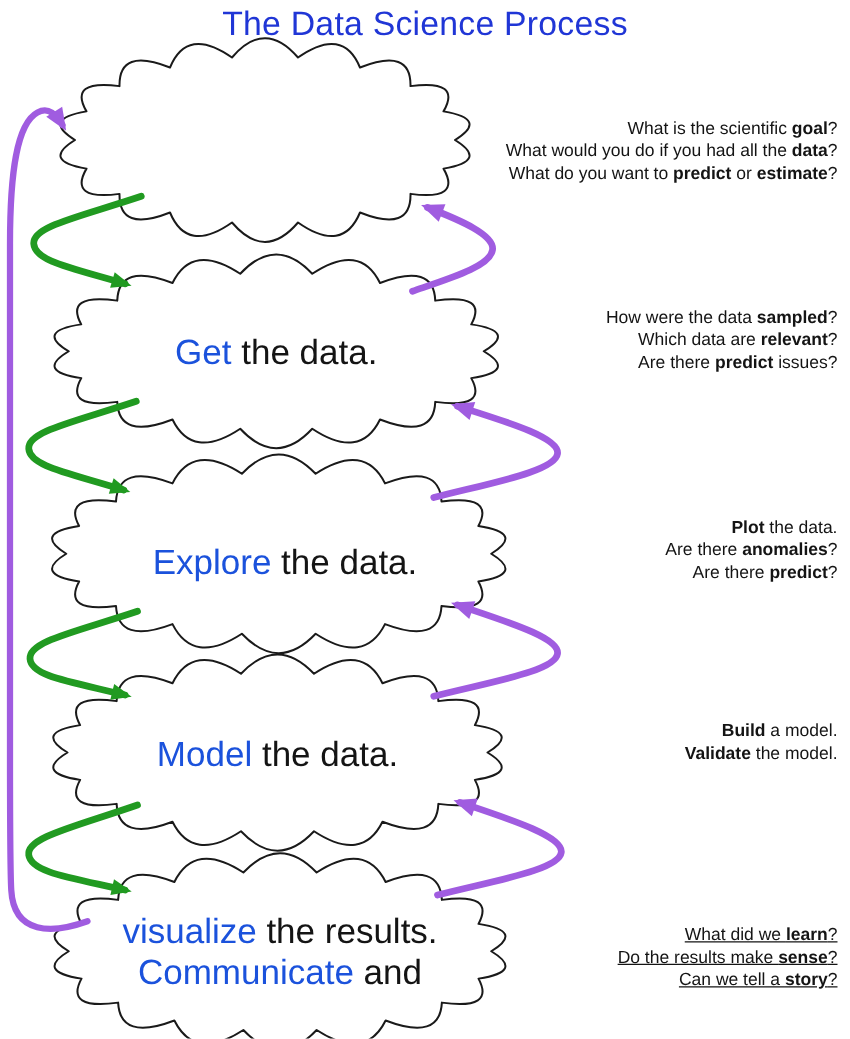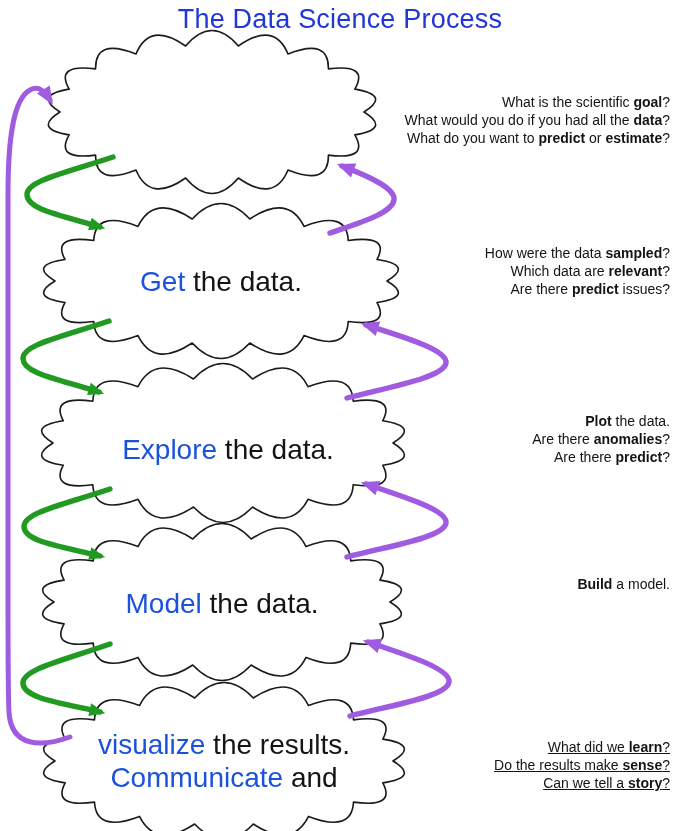--- a/index.html
+++ b/index.html
@@ -94,20 +94,21 @@
       <div><span>Which data are </span><span class="b">relevant</span><span>?</span></div>
       <div><span>Are there </span><span class="b">predict</span><span> issues?</span></div>
     </div>
   <div class="annotation" style="top:412px;">
       <div><span class="b">Plot</span><span> the data.</span></div>
       <div><span>Are there </span><span class="b">anomalies</span><span>?</span></div>
       <div><span>Are there </span><span class="b">predict</span><span>?</span></div>
     </div>
   <div class="annotation" style="top:575px;">
       <div><span class="b">Build</span><span> a model.</span></div>
+      <div><span class="b">Validate</span><span> the model.</span></div>
     </div>
   <div class="annotation" style="top:738px;text-decoration:underline;">
       <div><span>What did we </span><span class="b">learn</span><span>?</span></div>
       <div><span>Do the results make </span><span class="b">sense</span><span>?</span></div>
       <div><span>Can we tell a </span><span class="b">story</span><span>?</span></div>
     </div>
 
 </div>
 
 </body></html>

